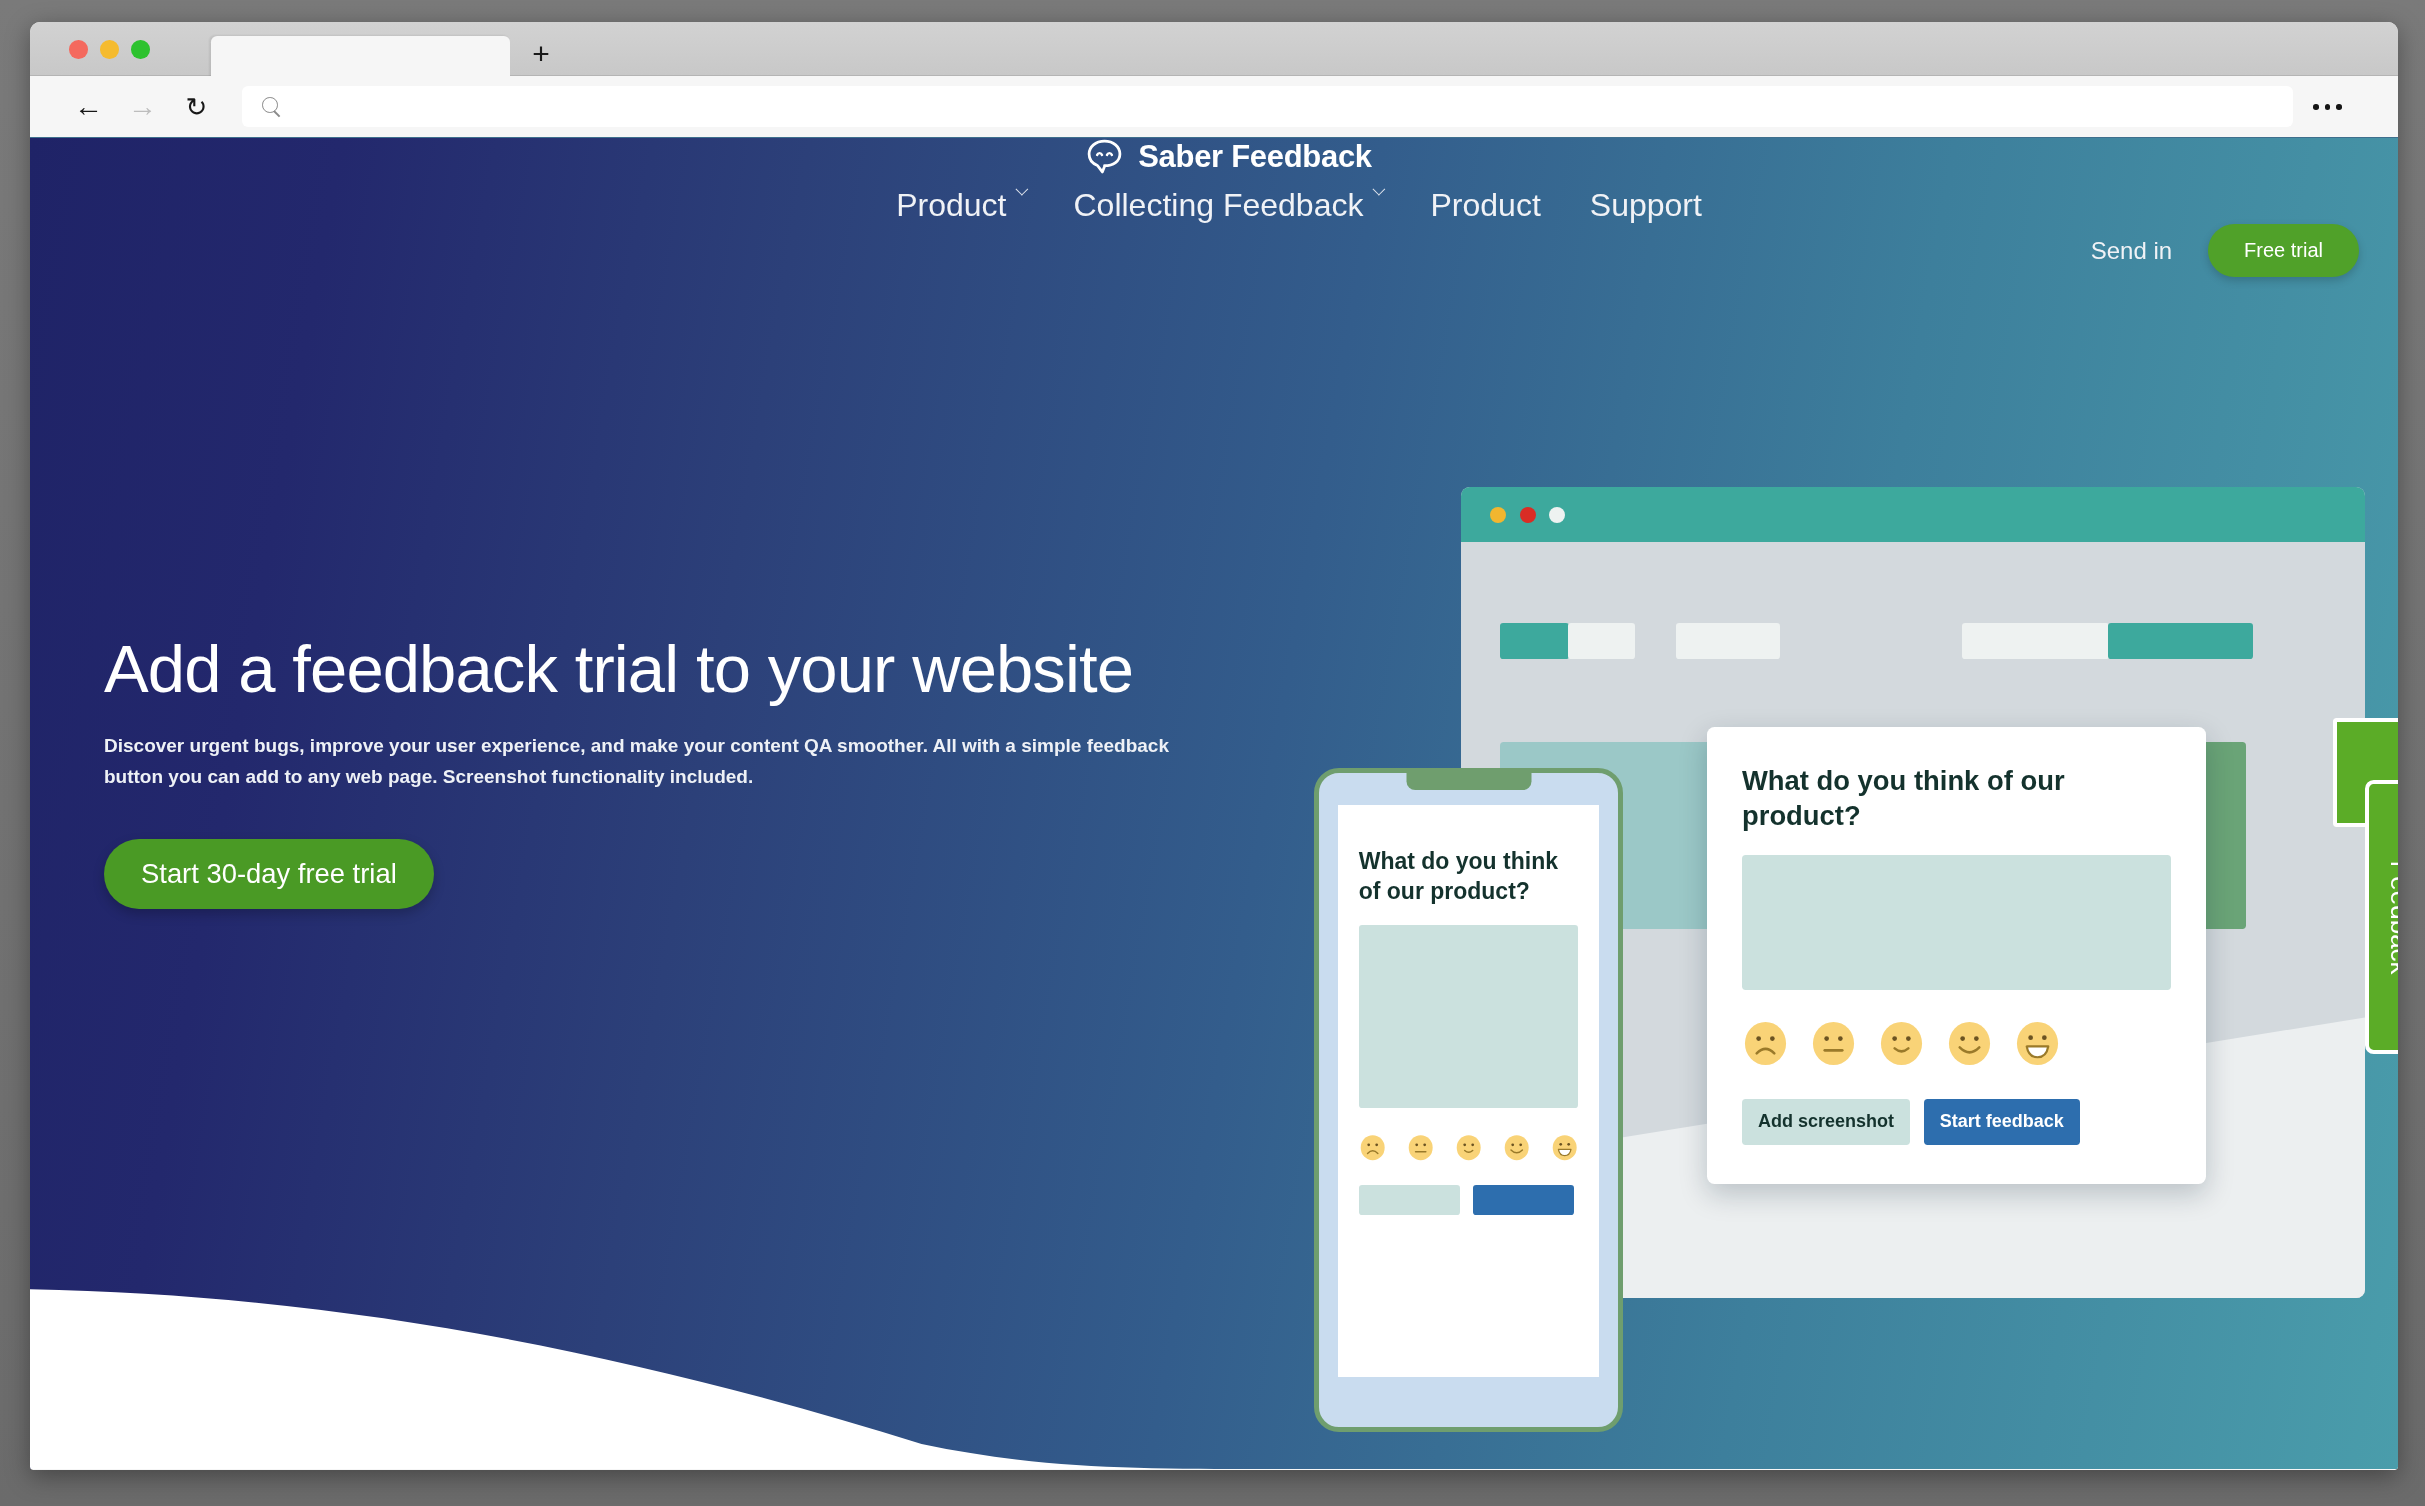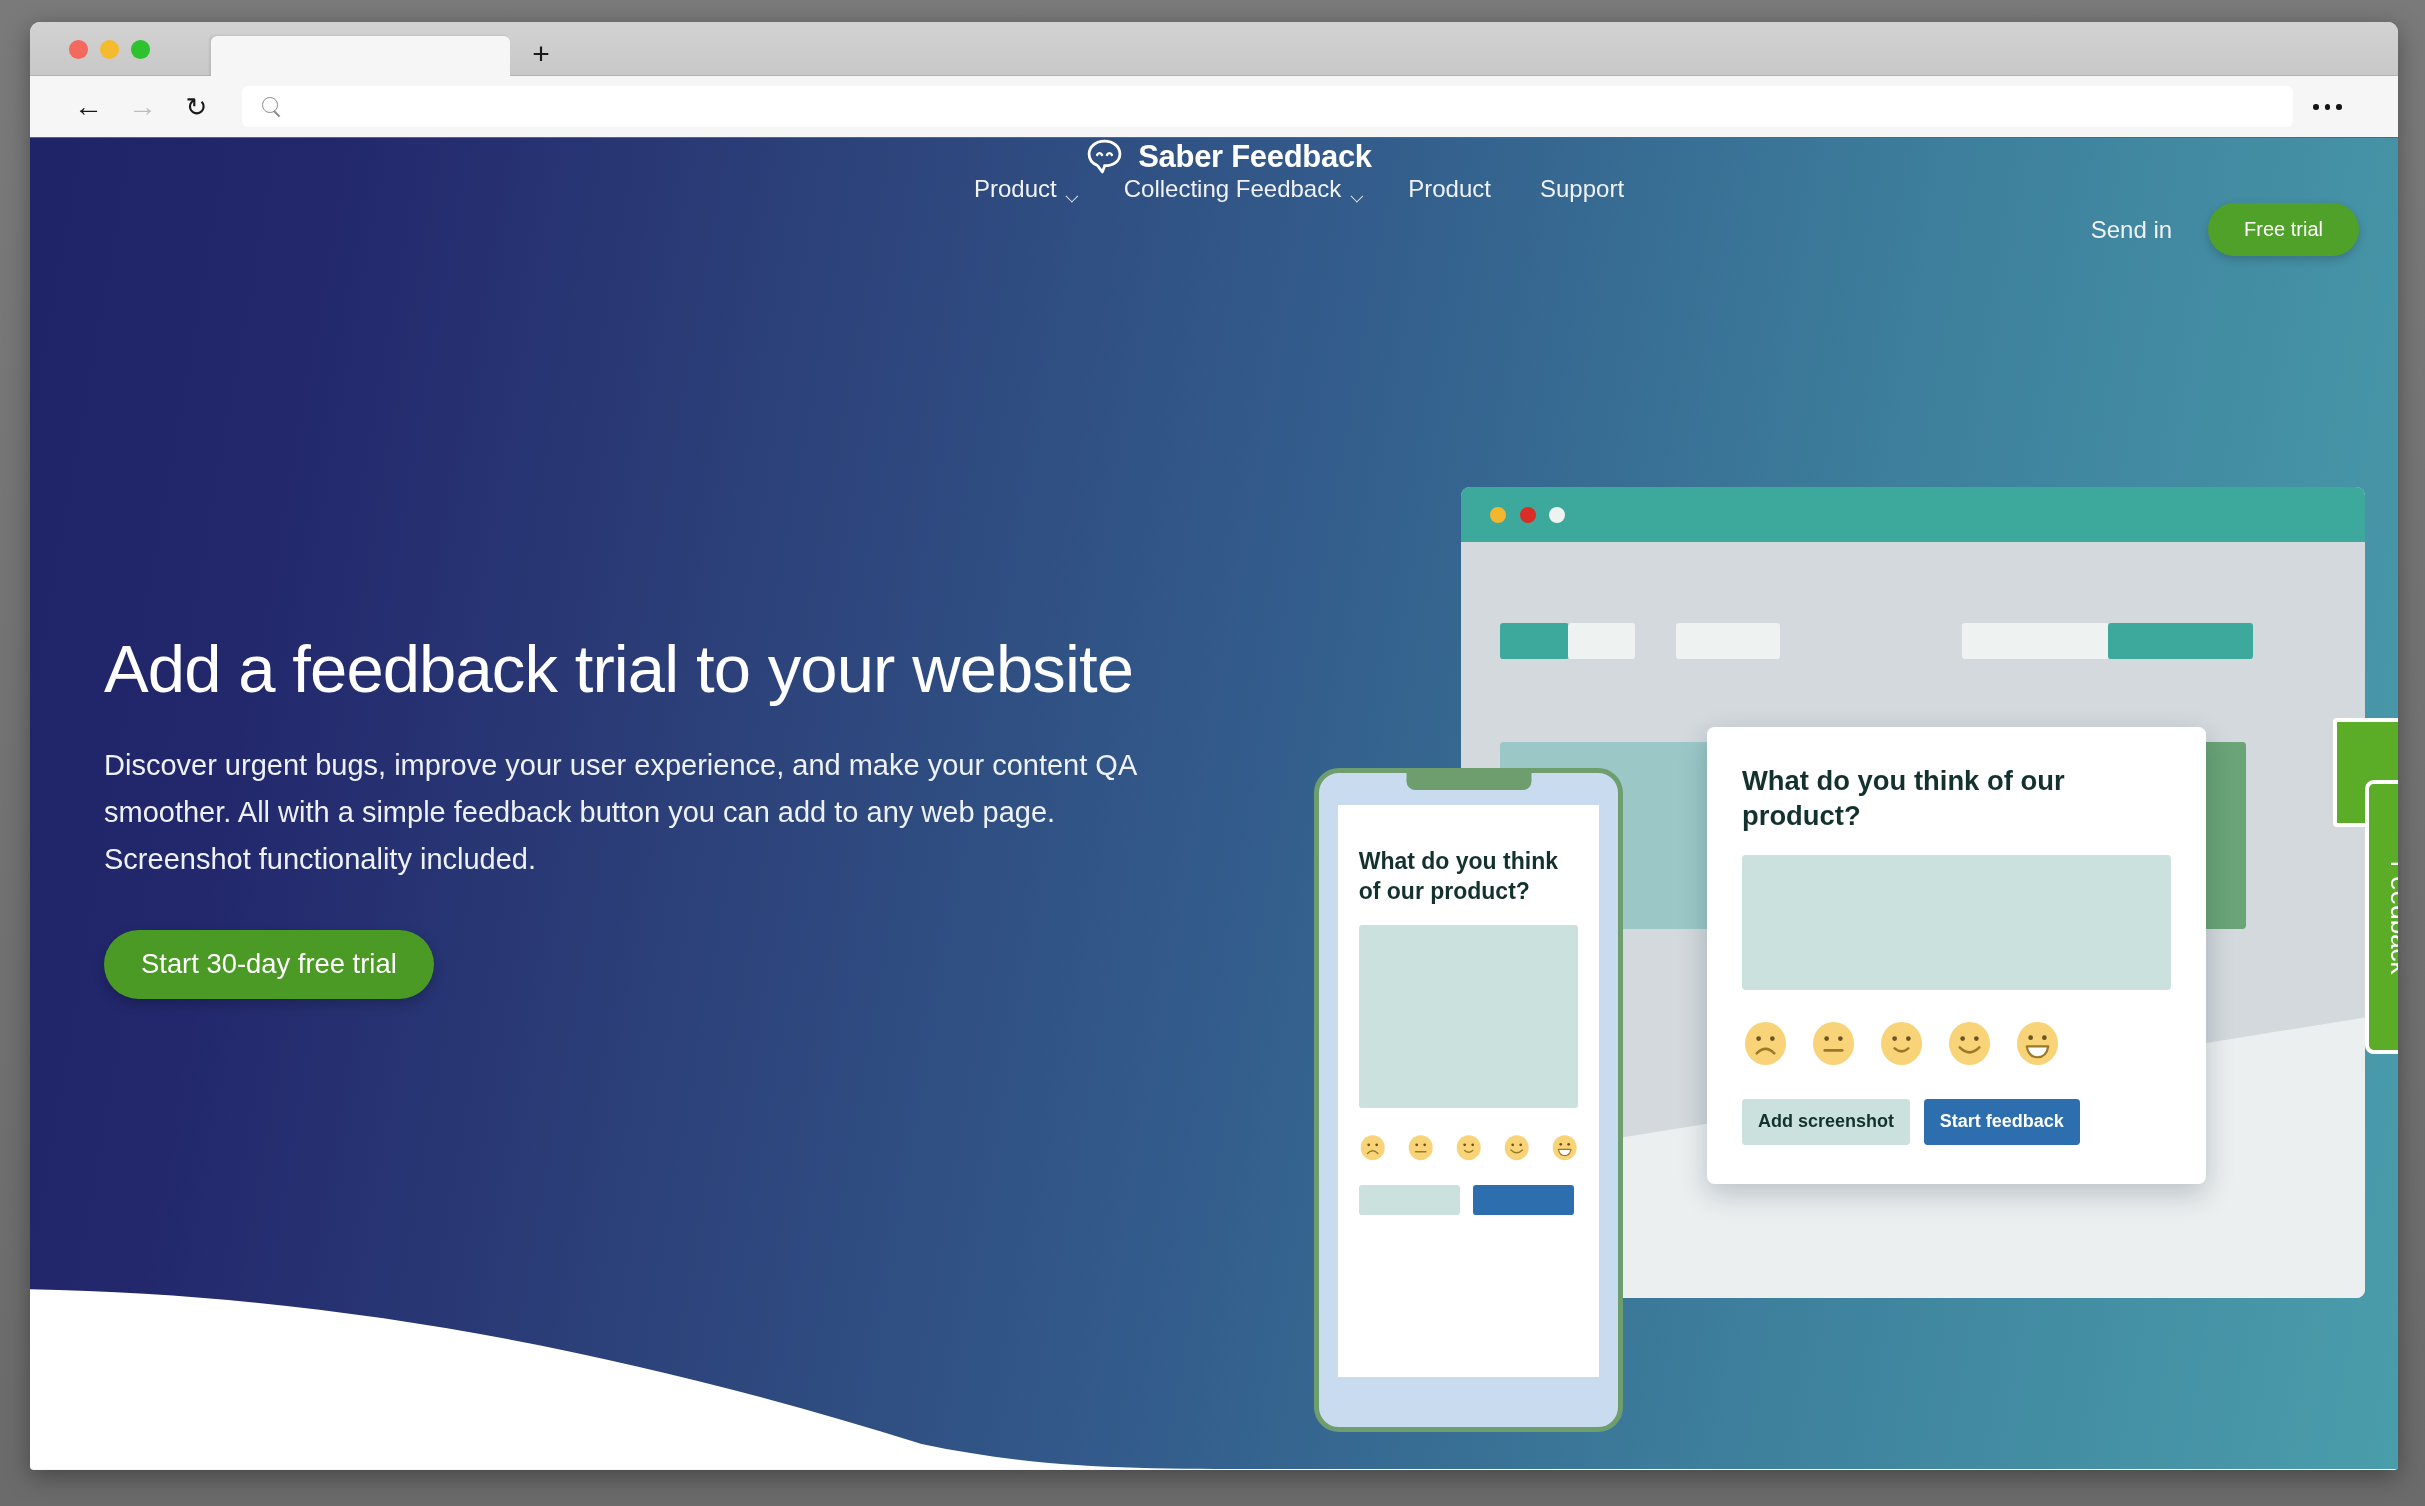--- a/index.html
+++ b/index.html
@@ -153,23 +153,24 @@
     color: #fff; font-size: 31px; font-weight: 700;
     letter-spacing: -0.3px; white-space: nowrap;
   }
 
   #main-nav {
     display: flex; align-items: center;
     gap: 49px;
     margin-left: 140px;
   }
   .nav-link {
-    color: #f0f2f6; font-size: 24px;
-    display: flex; align-items: flex-end; gap: 8.7px;
+    color: #f0f2f6; font-size: 32px;
+    display: flex; align-items: flex-start; gap: 8.7px;
     white-space: nowrap;
+    margin-top: 12px;
   }
   .chev {
     display: inline-block;
     width: 9.4px; height: 9.4px;
     border-right: 1.9px solid #dfe4ec;
     border-bottom: 1.9px solid #dfe4ec;
     transform: rotate(45deg) translateY(-3.1px);
   }
 
   #header-actions {
@@ -193,25 +194,25 @@
     width: 1141px;
   }
   #hero-title {
     color: #fff;
     font-size: 67px;
     line-height: 1.14;
     font-weight: 400;
     letter-spacing: -0.9px;
   }
   #hero-subtitle {
-    margin-top: 34px;
+    margin-top: 23px;
     color: #eef1f6;
-    font-size: 29px;
+    font-size: 19px;
     line-height: 1.62;
-    font-weight: 400;
+    font-weight: 700;
     max-width: 1097px;
   }
   #hero-cta-button {
     display: inline-block;
     margin-top: 47px;
     background: #4a9a25;
     color: #fff;
     font-size: 27.4px;
     padding: 18.7px 37px;
     border-radius: 37px;

